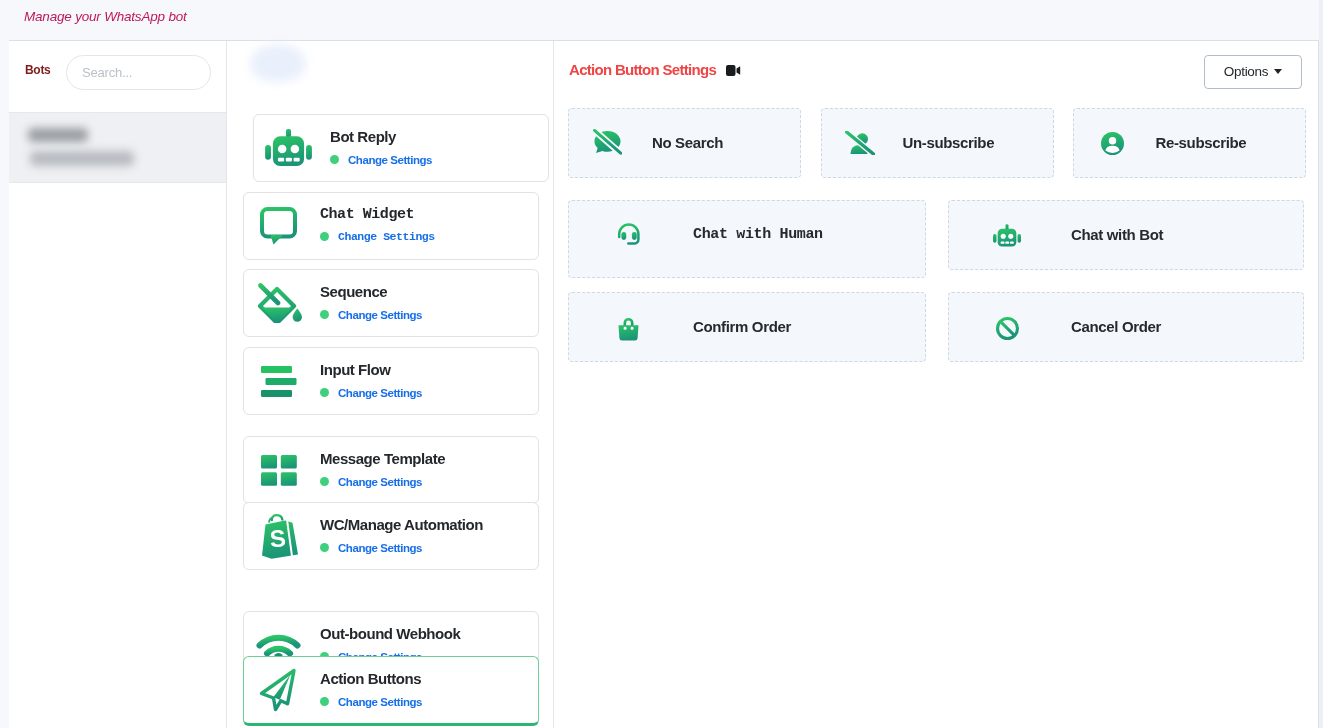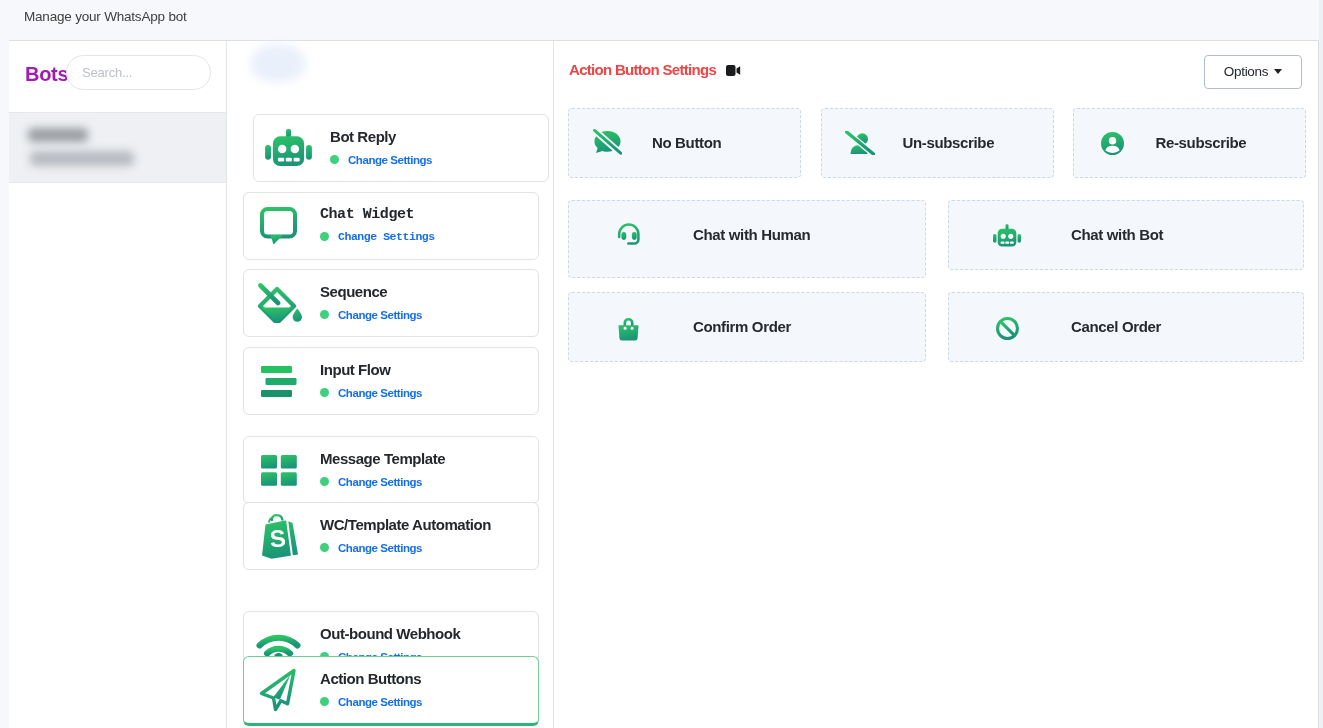--- a/index.html
+++ b/index.html
@@ -1,22 +1,22 @@
 <!DOCTYPE html>
 <html><head>
 <meta charset="utf-8">
 <style>
 * { margin:0; padding:0; box-sizing:border-box; }
 html,body { width:1323px; height:728px; overflow:hidden; }
 body { font-family:"Liberation Sans", sans-serif; background:#f6f8fc; position:relative; }
 .abs { position:absolute; }
-#topbar-text { left:24px; top:9px; font-size:13.5px; color:#404040; letter-spacing:-0.2px; }
+#topbar-text { left:24px; top:9px; font-size:13.5px; color:#be185d; letter-spacing:-0.2px;font-style:italic; }
 #panel { left:9px; top:40px; width:1310px; height:700px; background:#fff; border:1px solid #dcdfe4; border-bottom:none; }
 #leftcol { left:9px; top:41px; width:218px; height:687px; background:#fff; border-right:1px solid #e4e7ea; }
-#bots-label { left:16px; top:22px; font-size:20px; font-weight:bold; color:#a21caf; letter-spacing:-0.3px; }
+#bots-label { left:16px; top:22px; font-size:12px; font-weight:bold; color:#7f1d1d; letter-spacing:-0.3px; }
 #search { left:57px; top:14px; width:145px; height:35px; border:1px solid #e3e6e9; border-radius:18px; background:#fff; color:#15803d; font-size:13px; padding-left:15px; outline:none; }
 #search::placeholder { color:#bcc1c7; font-size:13px; letter-spacing:-0.2px; }
 #selitem { left:0px; top:71px; width:217px; height:71px; background:#eef0f3; border-top:1px solid #e7e7e7; border-bottom:1px solid #e7e7e7; }
 .blurbar { position:absolute; border-radius:5px; filter:blur(4.5px); }
 #midcol { left:227px; top:41px; width:327px; height:687px; background:#fff; border-right:1px solid #e4e7ea; }
 #blob { left:23px; top:3px; width:56px; height:38px; background:#e7eefb; border-radius:50% 50% 45% 45%; filter:blur(5px); opacity:.9; }
 .mcard { position:absolute; left:16px; width:296px; height:68px; background:#fff; border:1px solid #e2e2e2; border-radius:6px; }
 .mcard .ic { position:absolute; left:6px; top:0; width:57px; height:66px; display:flex; align-items:center; justify-content:center; }
 .mcard .tt { position:absolute; left:76px; top:13px; font-size:15px; font-weight:600; color:#24282c; letter-spacing:-0.45px; white-space:nowrap; }
 .mcard .cs { position:absolute; left:76px; top:35px; }
@@ -127,21 +127,21 @@
   <div class="mcard" style="top:461px;">
     <div class="ic">
       <svg width="40" height="45" viewBox="0 0 40 45">
         <path d="M13 7 Q12 1.5 17.5 1.2 Q23 1 23.5 6.5" fill="none" stroke="url(#gg)" stroke-width="2.2"></path>
         <path d="M10 8.5 Q10.5 3.5 14.5 3.3" fill="none" stroke="url(#gg)" stroke-width="1.8"></path>
         <path d="M6.5 10.5 L26 6.5 L33.5 8.7 L39 40.5 L12.5 44.8 L3 41.5 Z" fill="url(#gg)"></path>
         <line x1="28.2" y1="7.2" x2="33.2" y2="43.6" stroke="#fff" stroke-width="2"></line>
         <text x="11" y="33" font-size="24" font-weight="bold" fill="#fff" font-family="Liberation Sans" transform="rotate(-5 18 28)">S</text>
       </svg>
     </div>
-    <div class="tt">WC/Template Automation</div>
+    <div class="tt">WC/Manage Automation</div>
     <div class="cs"><span class="dot"></span><span class="cslink">Change Settings</span></div>
   </div>
 
   <div class="mcard" style="top:538px;margin-top:32px;">
     <div class="ic">
       <svg width="45" height="33" viewBox="0 0 45 33">
         <path d="M3.5 16.5 A 27 27 0 0 1 41.5 16.5" fill="none" stroke="url(#gg)" stroke-width="6" stroke-linecap="round"></path>
         <path d="M11 24.5 A 16.5 16.5 0 0 1 34 24.5" fill="none" stroke="url(#gg)" stroke-width="6" stroke-linecap="round"></path>
         <circle cx="22.5" cy="28.5" r="4.5" fill="#17926c"></circle>
       </svg>
@@ -168,41 +168,41 @@
         <path d="M10.5 3.6 L14.2 1.2 L14.2 9.8 L10.5 7.4 Z" fill="#191c1f"></path>
       </svg></div>
   <div class="abs" id="optbtn">Options<span class="caret"></span></div>
 
   <div class="acard" style="left:14px; top:67px; width:233px; height:70px;">
     <svg class="aic" style="left:24px; top:20px;" width="29" height="26" viewBox="0 0 30 26">
       <path d="M15 1.5 C7.3 1.5 1.5 6.4 1.5 12.3 C1.5 15 2.7 17.4 4.8 19.2 L3.2 24.3 L9.8 22.2 C11.4 22.8 13.2 23.1 15 23.1 C22.7 23.1 28.5 18.2 28.5 12.3 C28.5 6.4 22.7 1.5 15 1.5 Z" fill="url(#gg)"></path>
       <line x1="1" y1="0.5" x2="29" y2="25" stroke="#f4f8fc" stroke-width="7"></line>
       <line x1="1.6" y1="1" x2="28.6" y2="24.6" stroke="url(#gg)" stroke-width="3.1" stroke-linecap="round"></line>
     </svg>
-    <div class="atx" style="left:83px; top:25px;">No Button</div>
+    <div class="atx" style="left:83px; top:25px;">No Search</div>
   </div>
   <div class="acard" style="left:266.5px; top:67px; width:233px; height:70px;">
     <svg class="aic" style="left:23px; top:22px;" width="30" height="24" viewBox="0 0 30 24">
       <circle cx="17.3" cy="8" r="5.7" fill="url(#gg)"></circle>
       <path d="M5.5 23 Q5.5 14.5 14 14 Q21.5 14 22.6 23 Z" fill="url(#gg)"></path>
       <line x1="1" y1="0.5" x2="29" y2="23.5" stroke="#f4f8fc" stroke-width="6"></line>
       <line x1="1.6" y1="1" x2="28.5" y2="23" stroke="url(#gg)" stroke-width="3.4" stroke-linecap="round"></line>
     </svg>
     <div class="atx" style="left:81px; top:25px;">Un-subscribe</div>
   </div>
   <div class="acard" style="left:518.5px; top:67px; width:233px; height:70px;">
     <svg class="aic" style="left:27px; top:23px;" width="23" height="23" viewBox="0 0 24 24">
       <circle cx="12" cy="12" r="12" fill="url(#gg)"></circle>
       <circle cx="12" cy="9.2" r="3.9" fill="#fff"></circle>
       <path d="M4.6 19.4 Q5.5 14.4 12 14.4 Q18.5 14.4 19.4 19.4 A 12 12 0 0 1 4.6 19.4 Z" fill="#fff"></path>
     </svg>
     <div class="atx" style="left:82px; top:25px;">Re-subscribe</div>
   </div>
 
-  <div class="acard" style="left:14px; top:159px; width:358px; height:78px;">
+  <div class="acard" style="left:14px; top:159px; width:358px; height:78px;font-family:Liberation Mono, monospace;">
     <svg class="aic" style="left:48px; top:22px;" width="24" height="25" viewBox="0 0 24 25">
       <path d="M2.2 14 V11.2 A 9.6 9.6 0 0 1 21.4 11.2 V16.4 A 4.2 4.2 0 0 1 17.2 20.6 L11.3 20.6" fill="none" stroke="url(#gg)" stroke-width="2.5" stroke-linecap="round"></path>
       <rect x="4.4" y="8.9" width="4.8" height="8" rx="2.4" fill="url(#gg)"></rect>
       <rect x="14.9" y="8.9" width="4.8" height="8" rx="2.4" fill="url(#gg)"></rect>
     </svg>
     <div class="atx" style="left:124px; top:25px;">Chat with Human</div>
   </div>
   <div class="acard" style="left:394px; top:159px; width:356px; height:70px;">
     <svg class="aic" style="left:44px; top:23px;" width="28" height="24" viewBox="0 0 48 40">
       <rect x="21.4" y="0" width="5.2" height="9" rx="2" fill="url(#gg)"></rect>

